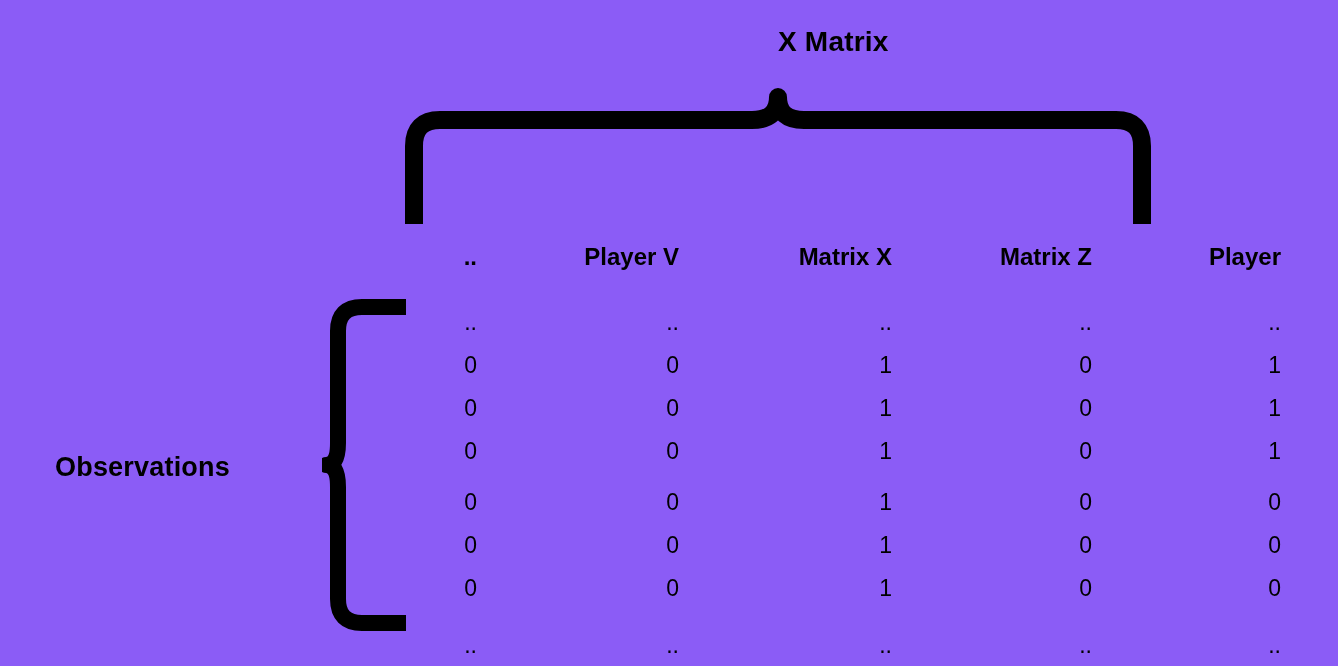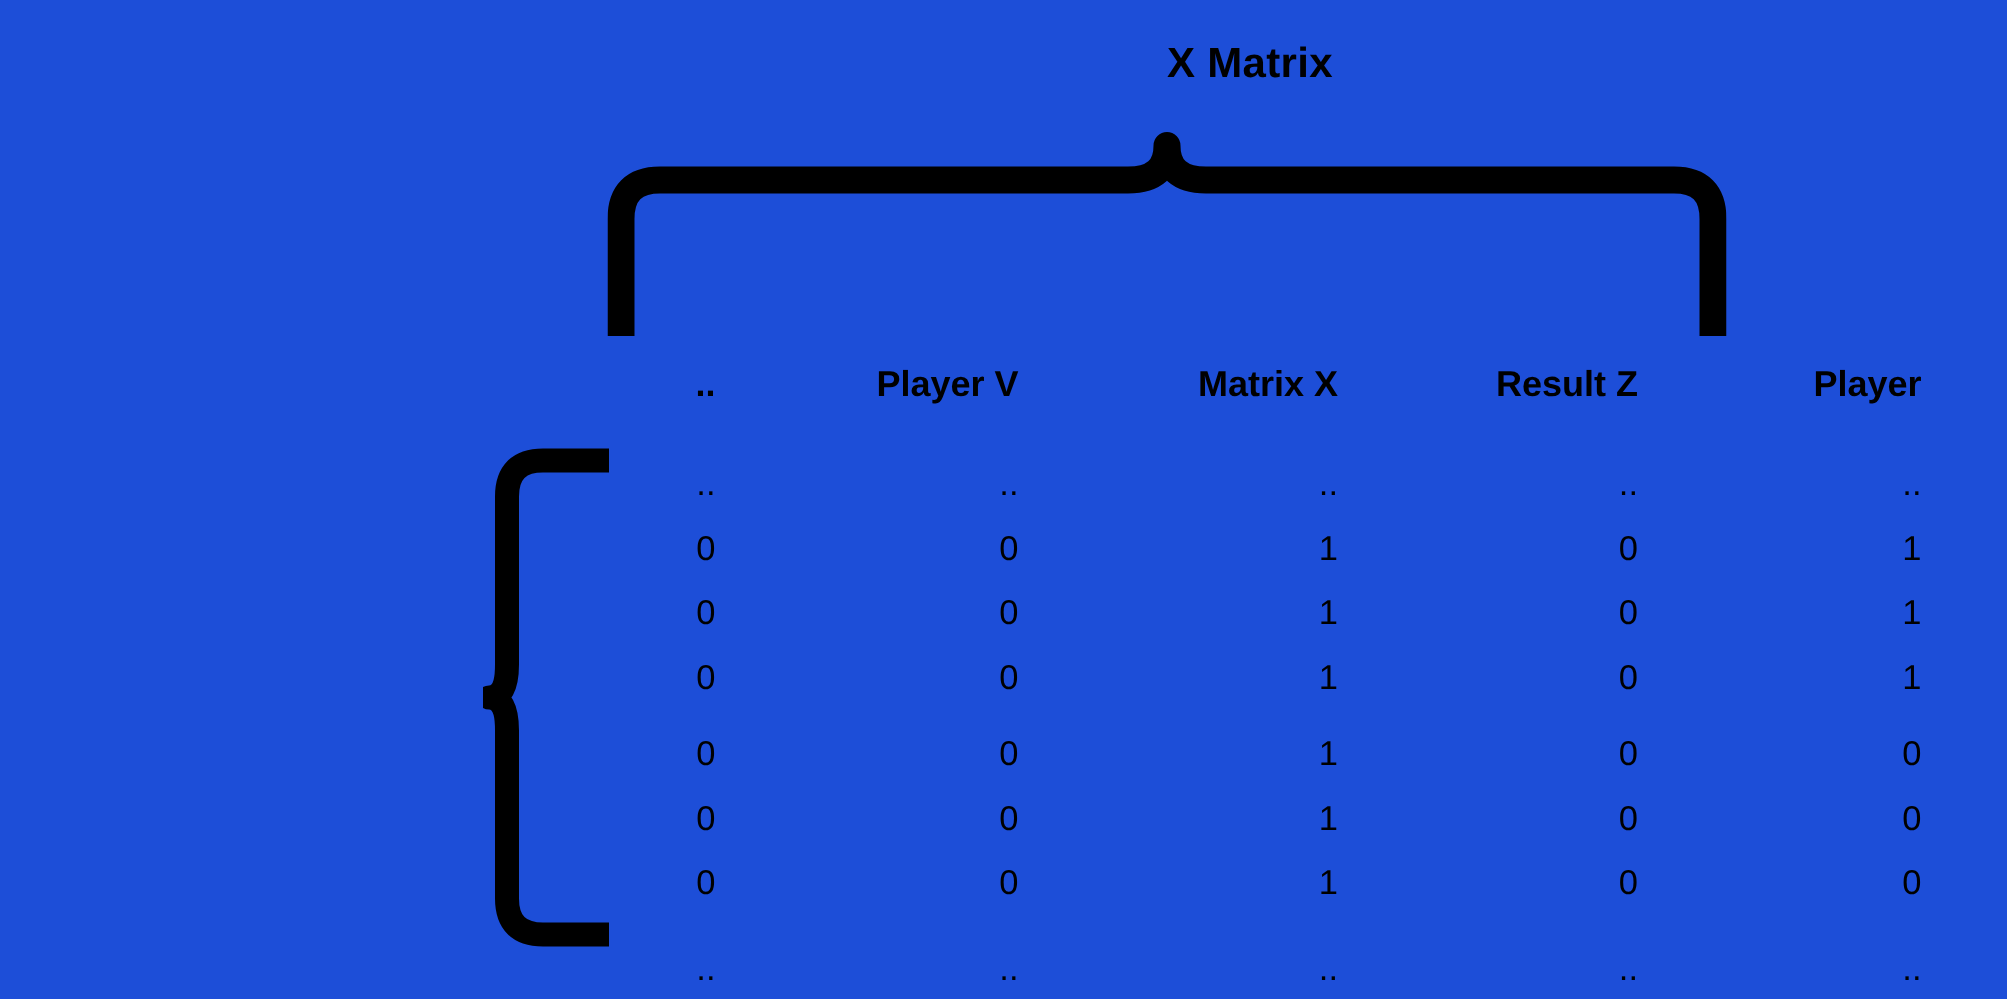--- a/index.html
+++ b/index.html
@@ -4,21 +4,21 @@
 <style>
   html, body {
     margin: 0;
     padding: 0;
     background: #ffffff;
   }
   #canvas {
     position: relative;
     width: 1338px;
     height: 666px;
-    background: #1d4ed8;
+    background: #8b5cf6;
     font-family: "Liberation Sans", sans-serif;
     color: #000000;
     overflow: hidden;
   }
 
   
   #matrix-title {
     position: absolute;
     left: 0;
     top: 26px;
@@ -132,35 +132,36 @@
              L 40 9
              Q 16 9 16 33
              L 16 145
              Q 16 167 4 167
              Q 16 167 16 189
              L 16 301
              Q 16 325 40 325
              L 84 325" fill="none" stroke="#000000" stroke-width="16" stroke-linecap="round" stroke-linejoin="round"></path>
   </svg>
 
+  <div id="observations-label">Observations</div>
 
   <table id="matrix-table">
     <colgroup>
       <col class="c0">
         <col class="c1">
         <col class="c2">
         <col class="c3">
         <col class="c4">
     </colgroup>
     <thead>
       <tr>
         <th>..</th>
         <th>Player V</th>
         <th>Matrix X</th>
-        <th>Result Z</th>
+        <th>Matrix Z</th>
         <th>Player</th>
       </tr>
     </thead>
     <tbody>
       <tr>
         <td>..</td>
         <td>..</td>
         <td>..</td>
         <td>..</td>
         <td>..</td>

